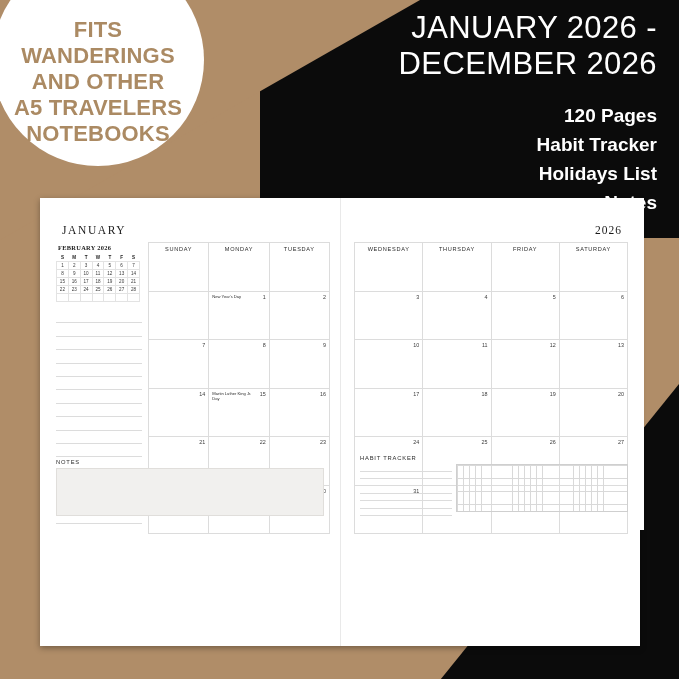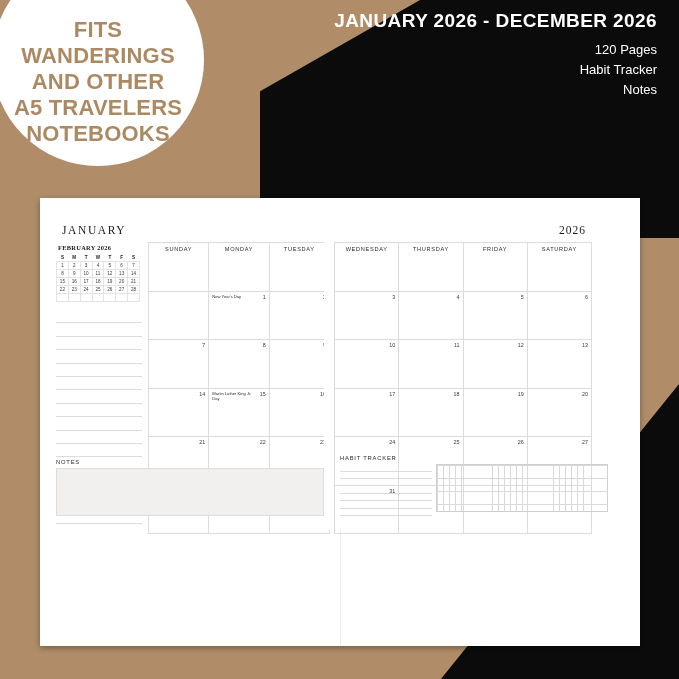--- a/index.html
+++ b/index.html
@@ -42,39 +42,39 @@
     line-height:1.18;
     letter-spacing:.2px;
     white-space:pre-line;
   }
   
   .header{
     position:absolute;right:22px;top:10px;width:430px;
     text-align:right;z-index:6;color:#ffffff;
   }
   .header-title{
-    font-size:19px;font-weight:bold;letter-spacing:.4px;
-    margin-bottom:8px;
+    font-size:31px;font-weight:normal;letter-spacing:.4px;
+    margin-bottom:20px;
   }
   .header-list div{
-    font-size:13px;font-weight:normal;line-height:1.52;
+    font-size:19px;font-weight:bold;line-height:1.52;
   }
   
   .spread{
     position:absolute;left:40px;top:198px;width:600px;height:448px;
     background:#ffffff;
     box-shadow:0 2px 6px rgba(0,0,0,.35);
     z-index:4;
   }
   .page{
     position:absolute;top:0;height:332px;background:#fff;
     box-sizing:border-box;
   }
   .page-left{left:0;width:300px;padding:14px 10px 10px 16px;}
-  .page-right{left:284px;width:300px;padding:14px 32px 10px 10px;}
+  .page-right{left:304px;width:300px;padding:14px 16px 10px 10px;}
   .page-divider{
     position:absolute;left:300px;top:0;width:1px;height:448px;
     background:#e9e9e9;
   }
   .month-title{
     font-family:"Liberation Serif", serif;
     font-size:11.5px;letter-spacing:1.6px;color:#1b1b1b;
     margin:12px 0 6px 6px;
   }
   .year-title{
@@ -173,20 +173,21 @@
 AND OTHER
 A5 TRAVELERS
 NOTEBOOKS</div>
 </div>
 
 <div class="header">
   <div class="header-title">JANUARY 2026 - DECEMBER 2026</div>
   <div class="header-list">
     <div>120 Pages</div>
     <div>Habit Tracker</div>
+    <div>Holidays List</div>
     <div>Notes</div>
   </div>
 </div>
 
 <div class="spread">
 
   <div class="page page-left">
     <div class="month-title">JANUARY</div>
 
     <div class="left-body">

